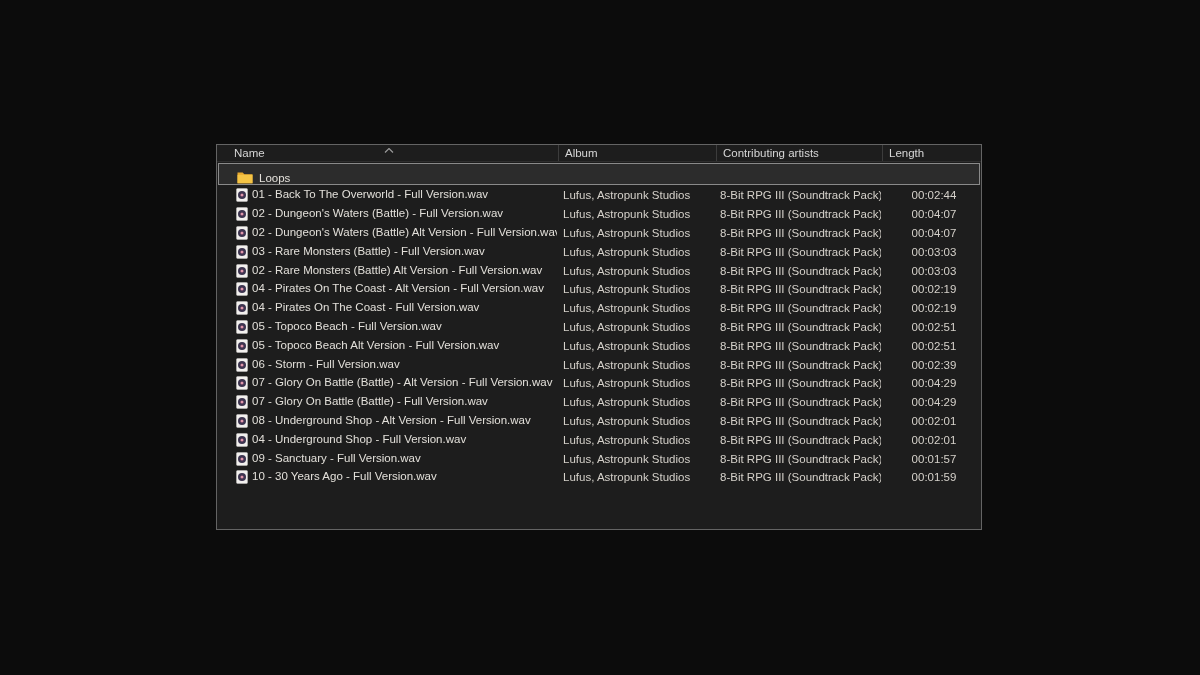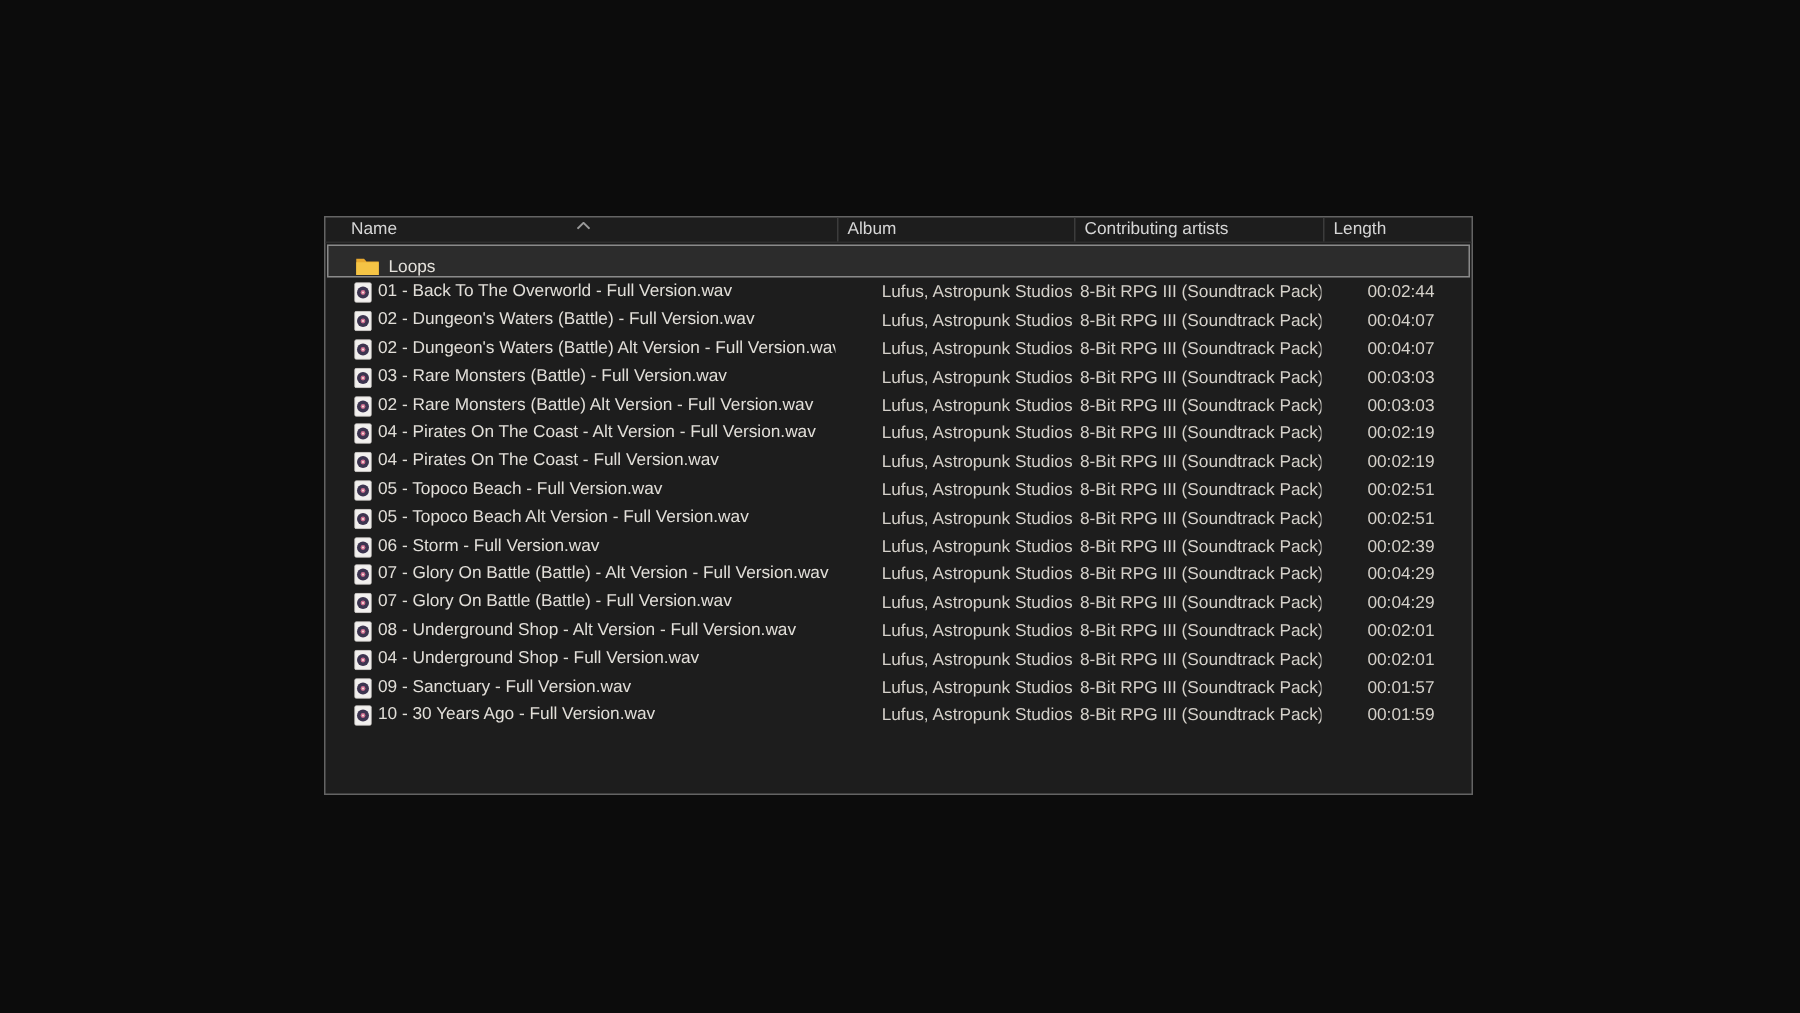--- a/index.html
+++ b/index.html
@@ -66,21 +66,21 @@
     color: #d5d1ca;
     cursor: default;
   }
   .cell { white-space: nowrap; overflow: hidden; }
   .cell.name {
     display: flex;
     padding-left: 19px;
     color: #e2dfd9;
   }
   .cell.name .txt { margin-left: 4px; }
-  .cell.artist { padding-left: 6px; text-align: right; }
+  .cell.artist { padding-left: 6px; }
   .cell.album  { padding-left: 5px; }
   .cell.length { padding-left: 6px; text-align: center; }
   .icon-wrap { display: inline-flex; flex: 0 0 auto; }
 </style>
 </head>
 <body>
 
 <div class="explorer-window">
 
   <div class="col-header">

